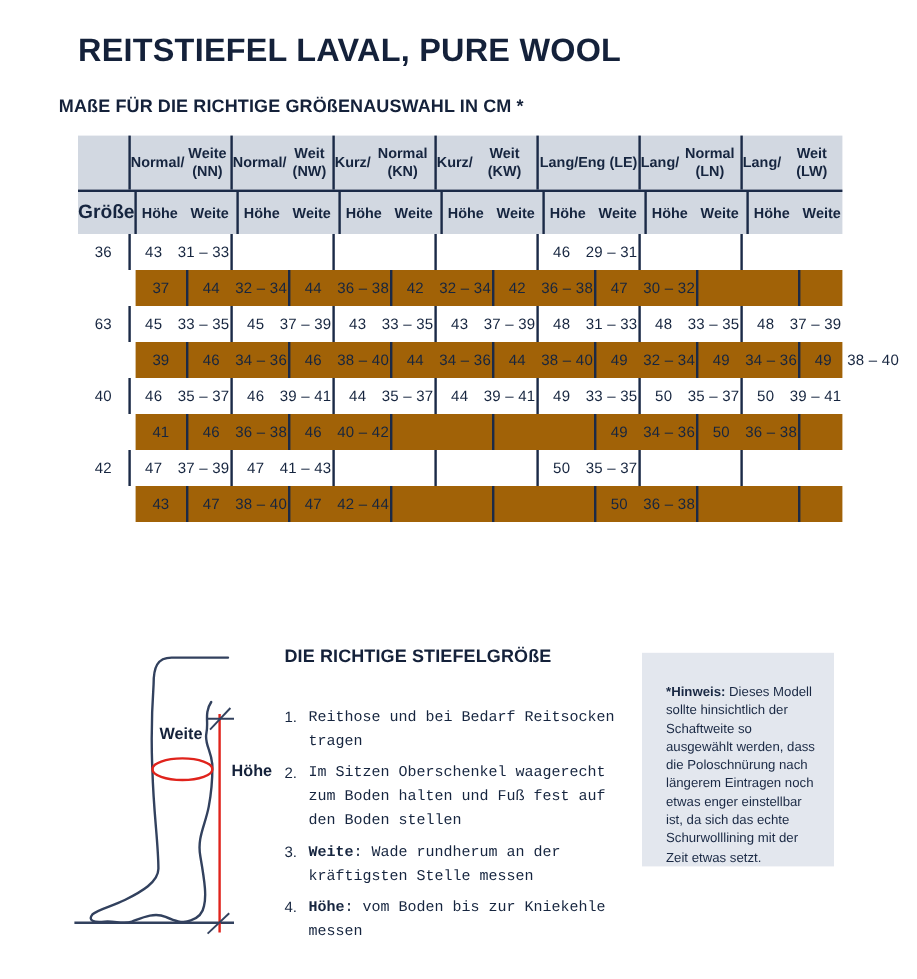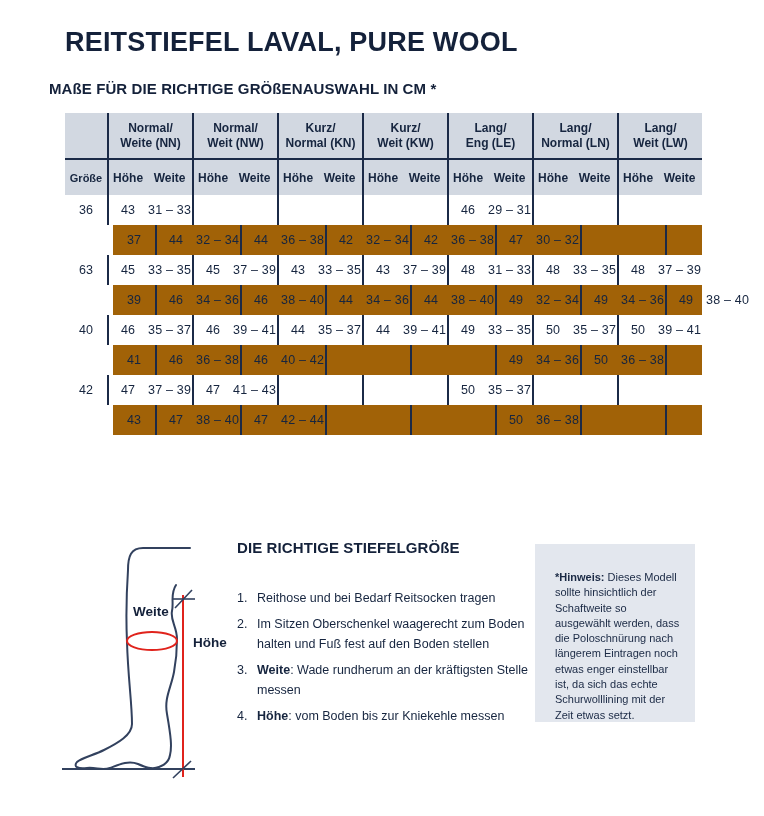--- a/index.html
+++ b/index.html
@@ -53,29 +53,28 @@
   .subrow {
     height: 35px;
     background: #d2d8e1;
   }
   .c-size {
     flex: 0 0 42px;
     display: flex;
     align-items: center;
     justify-content: center;
   }
-  .subrow .c-size { font-weight: bold; font-size: 11px; }
+  .subrow .c-size { font-weight: bold; font-size: 16px; }
   .c-group {
     flex: 0 0 85px;
     box-sizing: border-box;
     border-left: 2px solid #1b2a47;
   }
   .grouprow .c-group {
     display: flex;
-    flex-direction: column;
     align-items: center;
     justify-content: center;
     font-weight: bold;
     font-size: 12px;
     line-height: 15px;
     text-align: center;
   }
   .subrow .c-group, .datarow .c-group { display: flex; }
   .sub-h, .v-h {
     flex: 0 0 46%;
@@ -118,21 +117,21 @@
     top: 588px;
     width: 296px;
   }
   .step {
     display: flex;
     margin-bottom: 6px;
     font-size: 12.5px;
     line-height: 20px;
   }
   .step-num { flex: 0 0 20px; }
-  .step-text { flex: 1; }
+  .step-text { flex: 1; font-family: Liberation Mono, monospace; }
   .step-text b { font-weight: bold; }
   .hint-box {
     position: absolute;
     left: 535px;
     top: 544px;
     width: 160px;
     height: 178px;
     box-sizing: border-box;
     background: #e3e7ee;
     padding: 26px 14px 0 20px;

